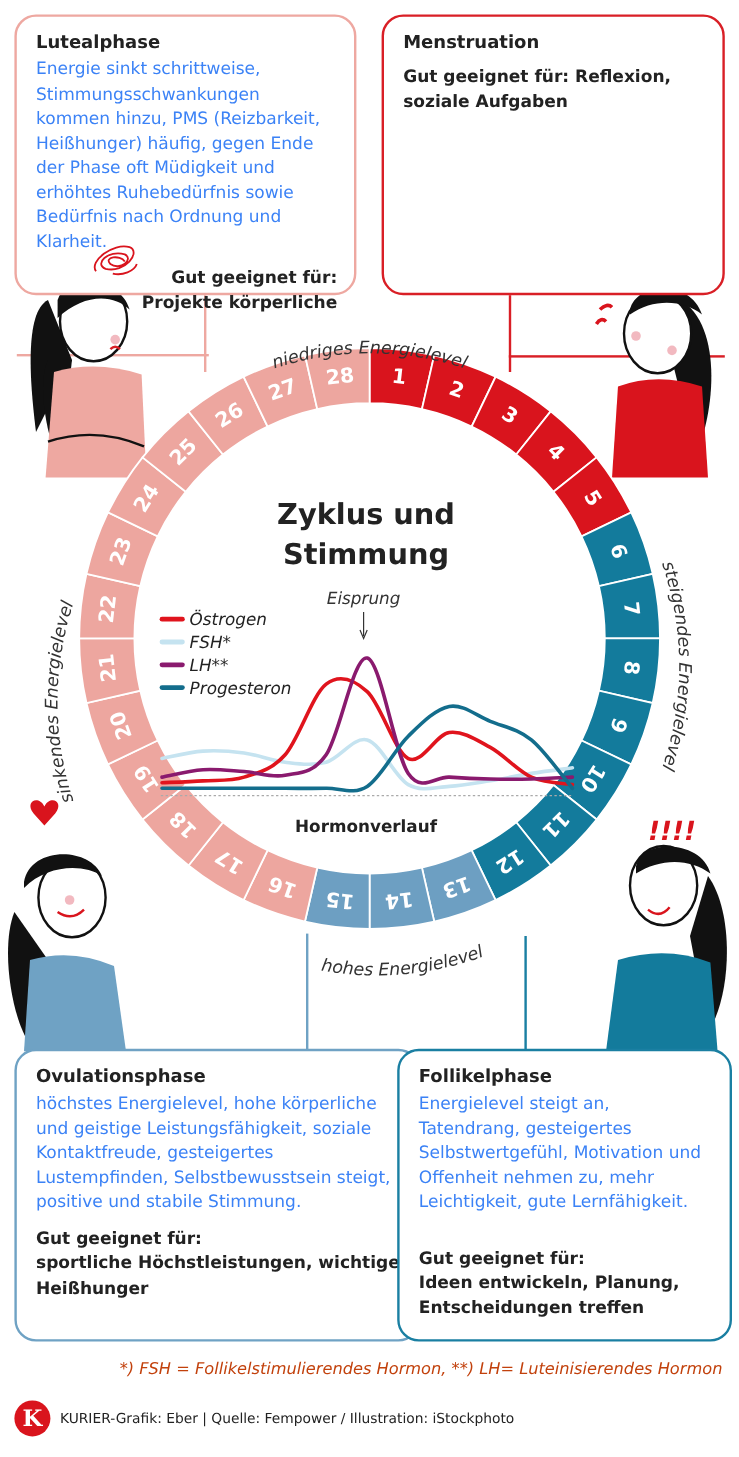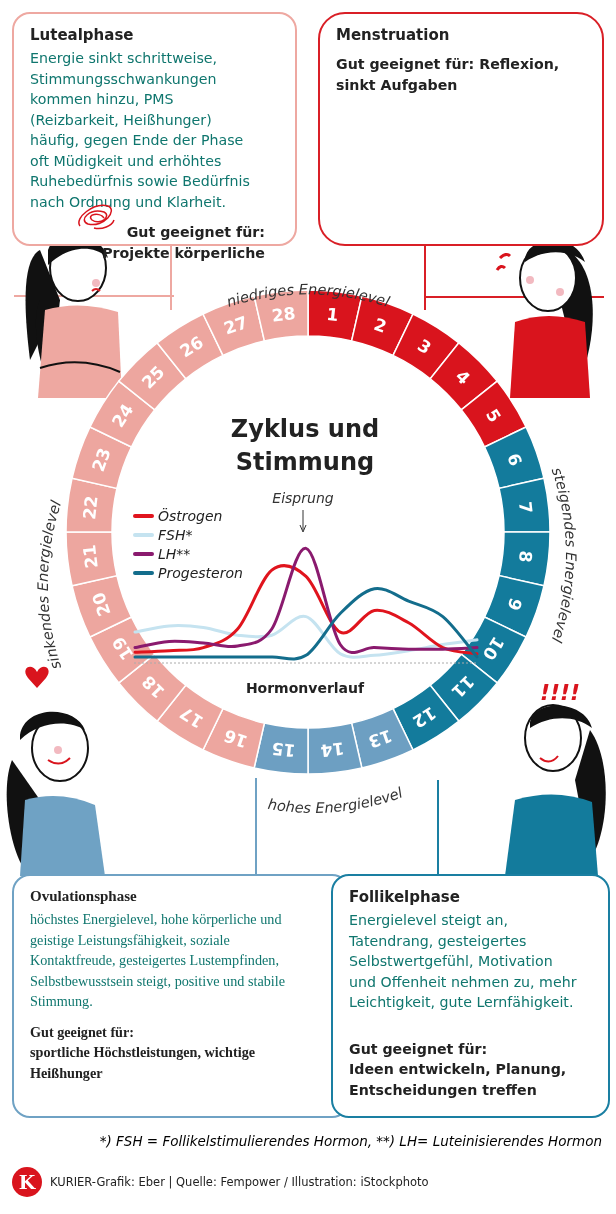--- a/index.html
+++ b/index.html
@@ -1,30 +1,30 @@
 <!DOCTYPE html>
 <html><head>
 <meta charset="utf-8">
 <style>
   html,body{margin:0;padding:0;background:#ffffff;}
   body{width:616px;height:1214px;position:relative;overflow:hidden;font-family:"DejaVu Sans","Liberation Sans",sans-serif;color:#222;}
-  .box{position:absolute;background:#fff;border:2px solid;border-radius:18px;box-sizing:border-box;padding:12px 30px 10px 16px;}
+  .box{position:absolute;background:#fff;border:2px solid;border-radius:18px;box-sizing:border-box;padding:12px 14px 10px 16px;}
   .box h3{margin:0 0 4px 0;font-size:15px;font-weight:bold;color:#222;}
-  .box p{margin:0;font-size:14.2px;line-height:20.5px;color:#0f766e;}
+  .box p{margin:0;font-size:14.2px;line-height:20.5px;color:#3b82f6;}
   .box .good{font-weight:bold;font-size:14.2px;line-height:20.5px;margin-top:10px;color:#222;}
   #box-luteal{left:12px;top:12px;width:285px;height:234px;border-color:#eea8a1;}
   #box-luteal .good{text-align:right;margin-top:10px;}
-  #box-mens{left:318px;top:12px;width:286px;height:234px;border-color:#d91f26;border-radius:27px;}
+  #box-mens{left:318px;top:12px;width:286px;height:234px;border-color:#d91f26;}
   #box-mens .good{}
-  #box-ovu{left:12px;top:874px;width:338px;height:244px;border-color:#6fa2c4;font-family:Liberation Serif, serif;}
+  #box-ovu{left:12px;top:874px;width:338px;height:244px;border-color:#6fa2c4;}
   #box-foll{left:331px;top:874px;width:279px;height:244px;border-color:#1a7fa2;}
   #box-foll .good{margin-top:26px;}
   .connector{position:absolute;width:2px;}
   svg{position:absolute;left:0;top:0;}
-  .footnote{position:absolute;left:0;right:14px;top:1133px;text-align:right;font-style:italic;font-size:13.5px;color:#000000;}
+  .footnote{position:absolute;left:0;right:14px;top:1133px;text-align:right;font-style:italic;font-size:13.5px;color:#c2410c;}
   .credit{position:absolute;left:12px;top:1167px;display:flex;align-items:center;font-size:11.5px;color:#222;}
   .klogo{width:30px;height:30px;border-radius:50%;background:#d9141d;color:#fff;font-family:"DejaVu Serif",serif;font-weight:bold;font-size:19px;display:flex;align-items:center;justify-content:center;margin-right:8px;}
 </style>
 </head>
 <body>
 
 <div class="connector" style="left:170px;top:246px;height:64px;background:#eea8a1;"></div>
 <div style="position:absolute;left:14px;top:295px;width:160px;height:2px;background:#eea8a1;"></div>
 <div class="connector" style="left:424px;top:246px;height:64px;background:#d91f26;"></div>
 <div style="position:absolute;left:424px;top:296px;width:180px;height:2px;background:#d91f26;"></div>
@@ -186,21 +186,21 @@
   </div>
 </div>
 <svg style="left:74px;top:198px;" width="46" height="36" viewBox="0 0 46 36">
   <path d="M6 28 C0 20 20 4 34 8 C44 12 30 30 14 26 C4 22 16 10 30 14 C38 18 26 28 18 22 C12 16 26 14 30 20 M20 30 C28 32 38 28 40 22" stroke="#d9141d" stroke-width="1.5" fill="none"></path>
 </svg>
 
 <div class="box" id="box-mens">
   <h3>Menstruation</h3>
   <div class="good">
     <div>Gut geeignet für: Reflexion,</div>
-    <div>sinkt Aufgaben</div>
+    <div>soziale Aufgaben</div>
   </div>
 </div>
 
 <div class="box" id="box-ovu">
   <h3>Ovulationsphase</h3>
   <p>höchstes Energielevel, hohe körperliche und geistige Leistungsfähigkeit, soziale Kontaktfreude, gesteigertes Lustempfinden, Selbstbewusstsein steigt, positive und stabile Stimmung.</p>
   <div class="good">
     <div>Gut geeignet für:</div>
     <div>sportliche Höchstleistungen, wichtige Heißhunger</div>
   </div>

